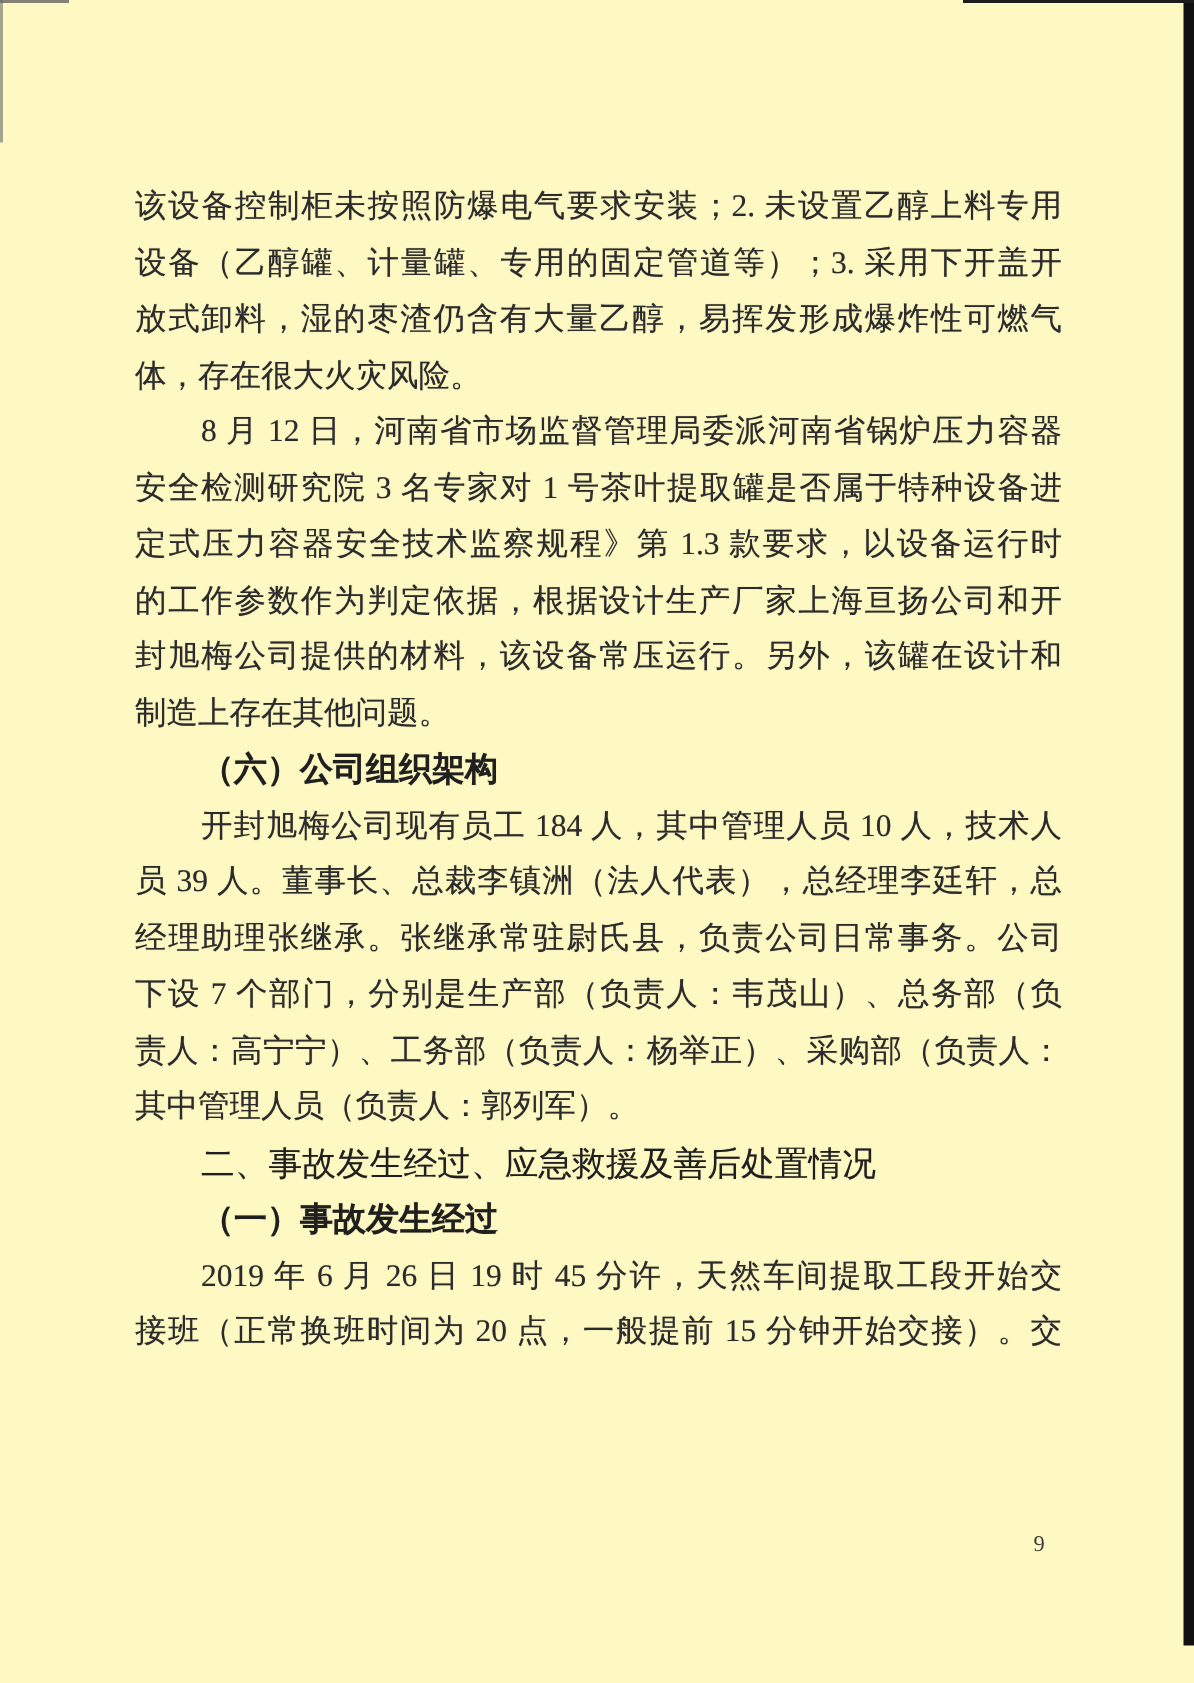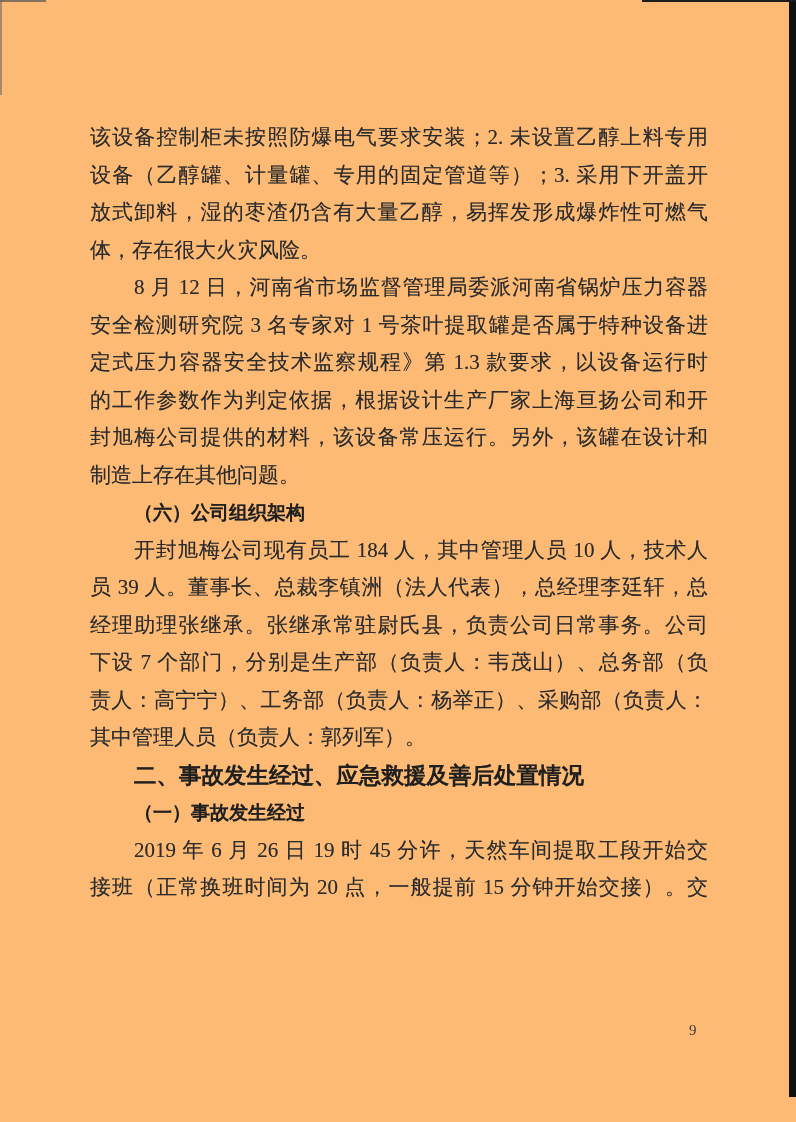--- a/index.html
+++ b/index.html
@@ -4,48 +4,48 @@
 <style>
   html, body { margin:0; padding:0; }
   body {
     width:796px; height:1122px;
     background:#fdfdfd;
     position:relative;
     overflow:hidden;
     font-family:"Liberation Serif","DejaVu Serif",serif;
     color:#2b2b2b;
   }
-  .page { position:absolute; inset:0; background:#fdba74; }
+  .page { position:absolute; inset:0; background:#fef9c3; }
   .content {
     position:absolute; left:90px; top:119px; width:618px;
   }
   .line {
     font-size:21px;
     height:37.5px;
     line-height:37.5px;
     text-align:justify;
     text-align-last:justify;
     text-justify:inter-character;
     overflow:hidden;
     text-shadow:0 0 0.6px rgba(70,70,70,0.55);
   }
   .line.end { text-align-last:left; }
   .line.indent { padding-left:44px; }
   .heading-1 {
     font-family:"Liberation Sans","DejaVu Sans",sans-serif;
-    font-weight:bold;
+    font-weight:normal;
     font-size:22.5px;
     height:37.5px; line-height:37.5px;
     padding-left:44px;
     color:#1f1f1f;
     text-shadow:0 0 0.5px rgba(40,40,40,0.5);
   }
   .heading-2 {
     font-weight:bold;
-    font-size:19px;
+    font-size:22px;
     height:37.5px; line-height:37.5px;
     padding-left:44px;
     color:#1f1f1f;
     text-shadow:0 0 0.5px rgba(40,40,40,0.5);
   }
   .page-number {
     position:absolute;
     left:689px; top:1020px;
     font-size:15px; line-height:20px;
     color:#3a3a3a;

